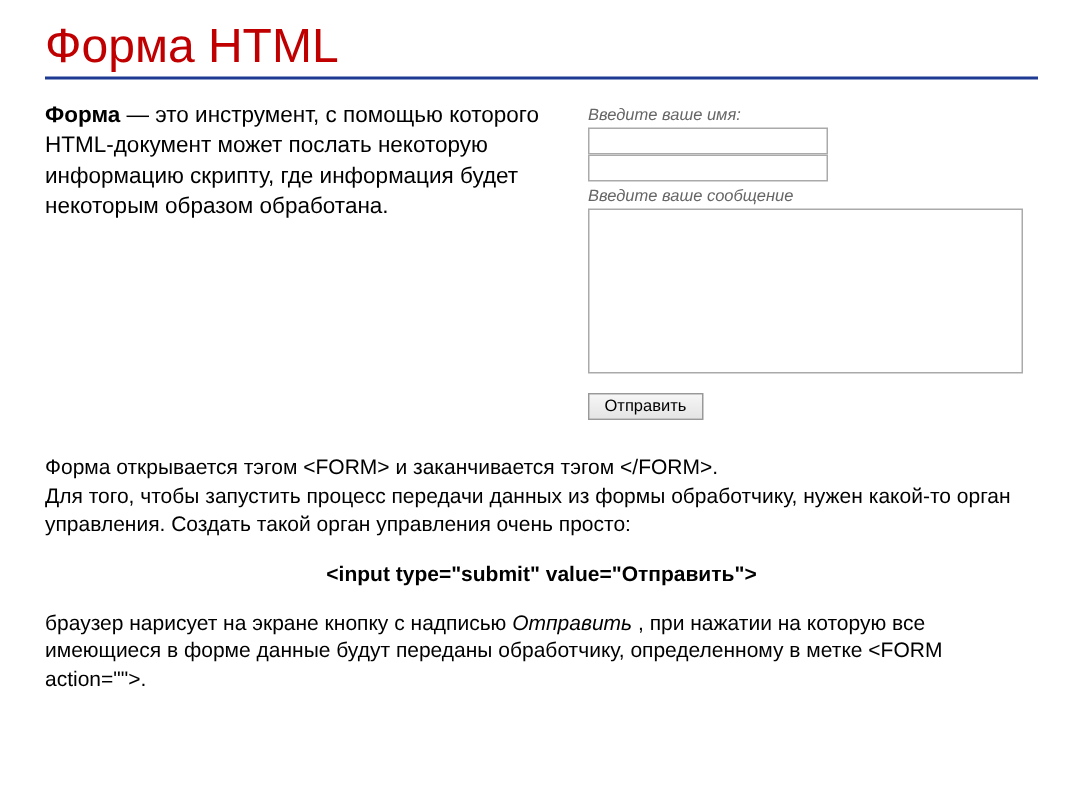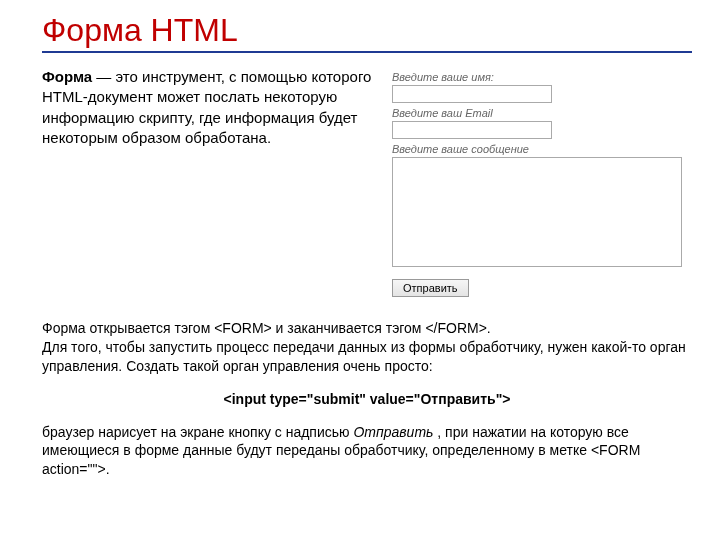--- a/index.html
+++ b/index.html
@@ -6,21 +6,21 @@
     margin: 0;
     padding: 0;
     width: 720px;
     height: 540px;
     font-family: Arial, sans-serif;
     background: #fff;
     color: #000;
     box-sizing: border-box;
   }
   .page {
-    padding: 12px 28px 20px 42px;
+    padding: 12px 28px 20px 30px;
   }
   .title {
     color: #c00000;
     font-size: 32px;
     font-weight: normal;
     margin: 0 0 2px 0;
     font-family: Arial, sans-serif;
   }
   .rule {
     border: none;
@@ -101,21 +101,20 @@
 
   <div class="top-row">
     <div class="description">
       <b>Форма</b><span> — это инструмент, с помощью которого HTML-документ может послать некоторую информацию скрипту, где информация будет некоторым образом обработана.</span>
     </div>
 
     <div class="form-preview">
       <div class="lbl">Введите ваше имя:</div>
       <input class="txt" type="text" style="">
 
-      <div class="lbl">Введите ваш Email</div>
       <input class="txt" type="text" style="">
 
       <div class="lbl">Введите ваше сообщение</div>
       <textarea class="area" style=""></textarea>
 
       <div>
         <button class="btn">Отправить</button>
       </div>
     </div>
   </div>

